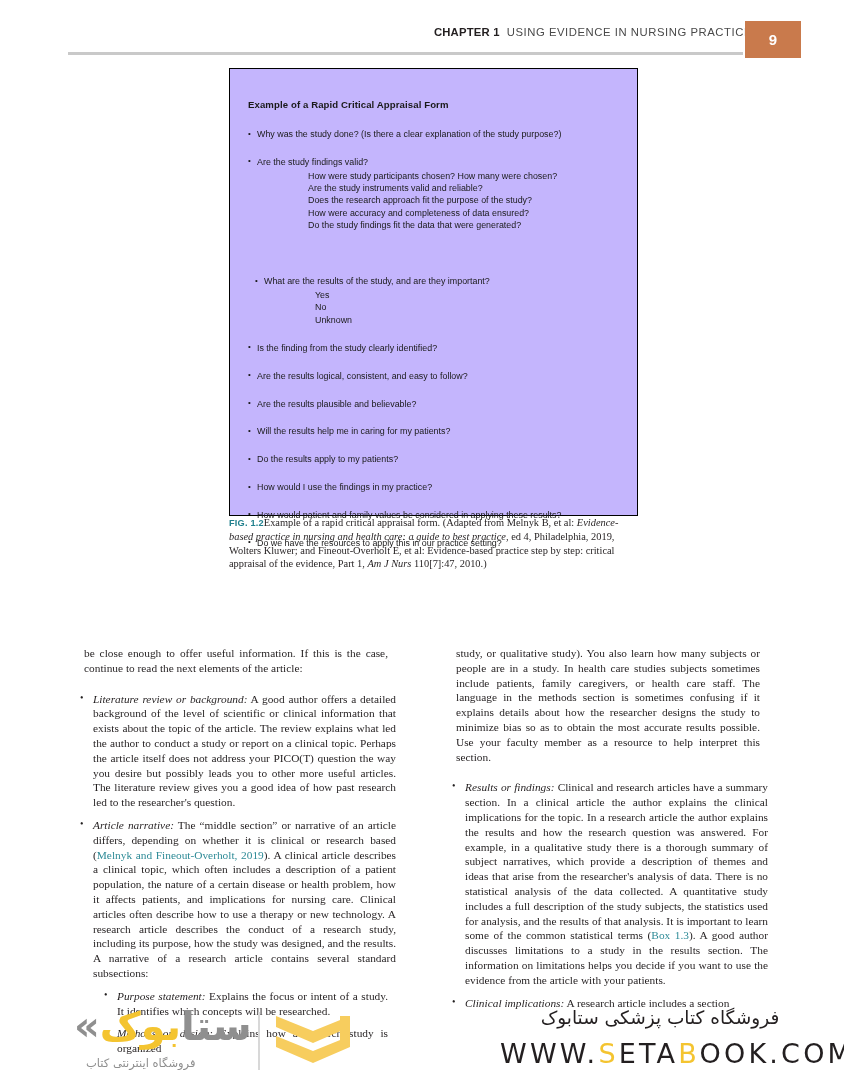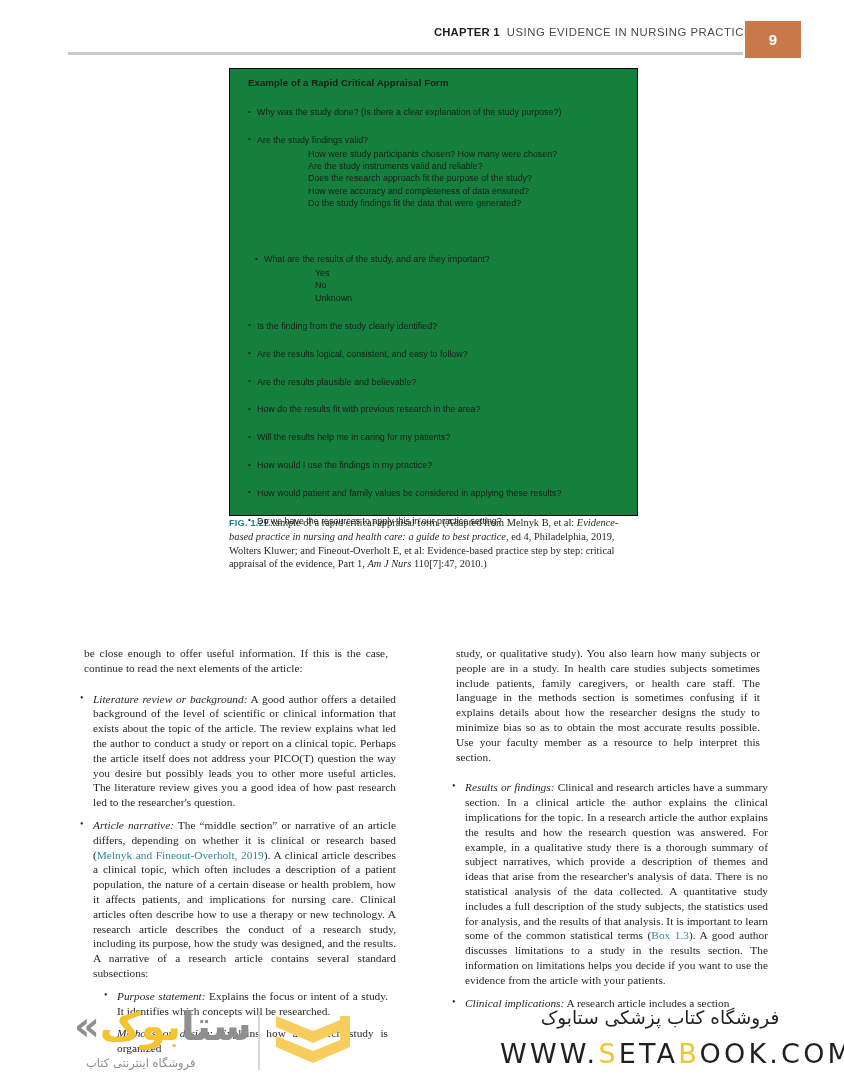--- a/index.html
+++ b/index.html
@@ -72,22 +72,22 @@
   .figure-block {
     position: absolute;
     left: 229px;
     top: 68px;
     width: 409px;
   }
   .appraisal-box {
     border: 1.6px solid #000000;
     box-sizing: border-box;
     height: 448px;
-    padding: 8px 16px 10px 18px;
-    background: #15803d;
+    padding: 30px 16px 10px 18px;
+    background: #c4b5fd;
     font-family: "Liberation Sans", sans-serif;
     color: #1a1a1a;
   }
   .box-title {
     font-size: 9.6px;
     font-weight: bold;
     letter-spacing: 0.1px;
     margin-bottom: 19px;
   }
   .q-item {
@@ -303,24 +303,24 @@
     <div class="q-item">
       <span>Is the finding from the study clearly identified?</span>
     </div>
     <div class="q-item">
       <span>Are the results logical, consistent, and easy to follow?</span>
     </div>
     <div class="q-item">
       <span>Are the results plausible and believable?</span>
     </div>
     <div class="q-item">
-      <span>How do the results fit with previous research in the area?</span>
-    </div>
-    <div class="q-item">
       <span>Will the results help me in caring for my patients?</span>
+    </div>
+    <div class="q-item">
+      <span>Do the results apply to my patients?</span>
     </div>
     <div class="q-item">
       <span>How would I use the findings in my practice?</span>
     </div>
     <div class="q-item">
       <span>How would patient and family values be considered in applying these results?</span>
     </div>
     <div class="q-item">
       <span>Do we have the resources to apply this in our practice setting?</span>
     </div>

